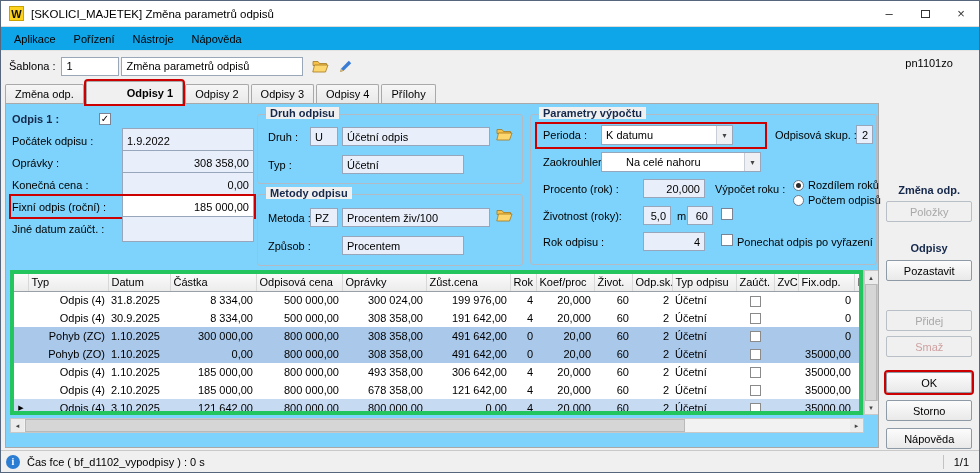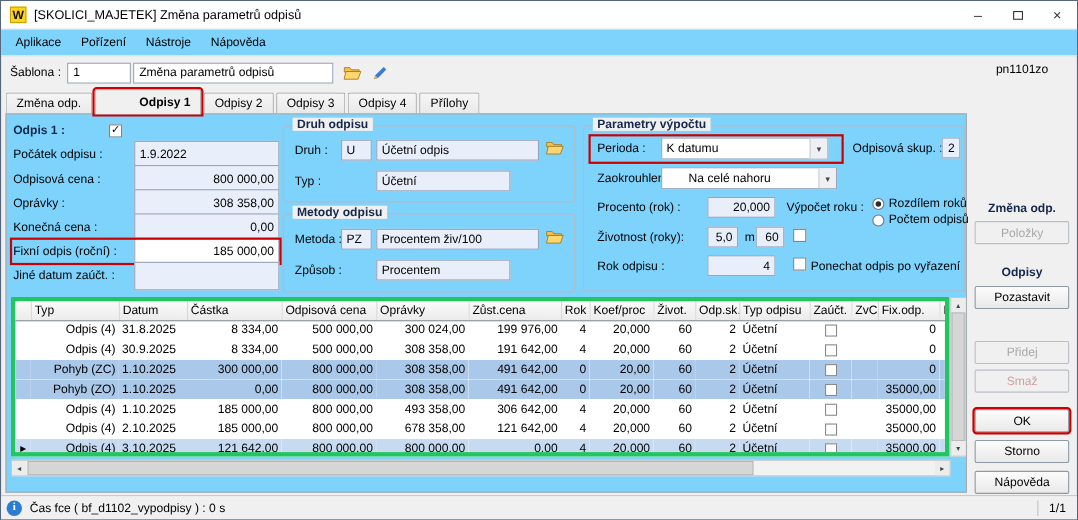--- a/index.html
+++ b/index.html
@@ -11,21 +11,21 @@
   }
   
   .titlebar { height:26px; flex:0 0 26px; background:#fff; border-bottom:1px solid #dcdcdc; display:flex; align-items:center; }
   .app-icon { width:15px; height:15px; margin:0 7px 0 8px; background:#ffd21e; border:1px solid #c9a300;
     color:#111; font-weight:bold; font-size:11px; display:flex; align-items:center; justify-content:center; }
   .title-text { font-size:11.5px; }
   .win-controls { margin-left:auto; display:flex; height:100%; }
   .win-btn { width:36px; display:flex; align-items:center; justify-content:center; color:#333; font-size:13px; }
   .maxbox { width:9px; height:8px; border:1px solid #333; display:inline-block; }
   
-  .menubar { height:24px; flex:0 0 24px; background:#7dd3fc; border-bottom:1px solid #e3e3e3; display:flex; align-items:center; padding-left:4px; }
+  .menubar { height:24px; flex:0 0 24px; background:#0ea5e9; border-bottom:1px solid #e3e3e3; display:flex; align-items:center; padding-left:4px; }
   .menu-item { padding:4px 9px; }
   
   .body-row { flex:1; display:flex; min-height:0; }
   .left-main { width:880px; }
   .toolbar { height:30px; display:flex; align-items:center; padding-left:8px; }
   .toolbar .lbl { margin-right:6px; }
   .tfield { background:#fff; border:1px solid #9aa7b8; height:19px; display:inline-flex; align-items:center; padding:0 4px; }
   .f-num { width:58px; }
   .f-name { width:182px; margin-left:2px; }
   .icon-btn { margin-left:9px; display:inline-flex; align-items:center; }
@@ -167,24 +167,20 @@
             <span class="t">Odpis 1 :</span>
             <span class="cbx">
                 <span>✓</span>
               </span>
           </div>
           <div class="lc-row">
             <span class="lbl">Počátek odpisu :</span>
             <span class="dfield left">1.9.2022</span>
           </div>
           <div class="lc-row">
-            <span class="lbl">Odpisová cena :</span>
-            <span class="dfield">800 000,00</span>
-          </div>
-          <div class="lc-row">
             <span class="lbl">Oprávky :</span>
             <span class="dfield">308 358,00</span>
           </div>
           <div class="lc-row">
             <span class="lbl">Konečná cena :</span>
             <span class="dfield">0,00</span>
           </div>
           <div class="lc-row annot-row">
             <span class="lbl">Fixní odpis (roční) :</span>
             <span class="dfield white">185 000,00</span>
@@ -222,21 +218,21 @@
               </svg>
           </span>
           <span class="glbl" style="left:10px;top:45px;">Způsob :</span>
           <span class="gfield" style="left:84px;top:41px;width:122px;">Procentem</span>
         </div>
 
         <div class="group group-param">
           <span class="gtitle">Parametry výpočtu</span>
           <span class="annot-perioda"></span>
           <span class="glbl" style="left:12px;top:14px;">Perioda :</span>
-          <span class="combo" style="left:70px;top:10px;width:152px;">
+          <span class="combo" style="left:70px;top:10px;width:132px;">
             <span>K datumu</span>
             <span class="arr">▾</span>
           </span>
           <span class="glbl" style="left:244px;top:14px;">Odpisová skup. :</span>
           <span class="gfield rt" style="left:325px;top:10px;width:17px;">2</span>
 
           <span class="glbl" style="left:12px;top:41px;">Zaokrouhlení :</span>
           <span class="combo" style="left:70px;top:37px;width:160px;padding-left:24px;">
             <span>Na celé nahoru</span>
             <span class="arr">▾</span>

